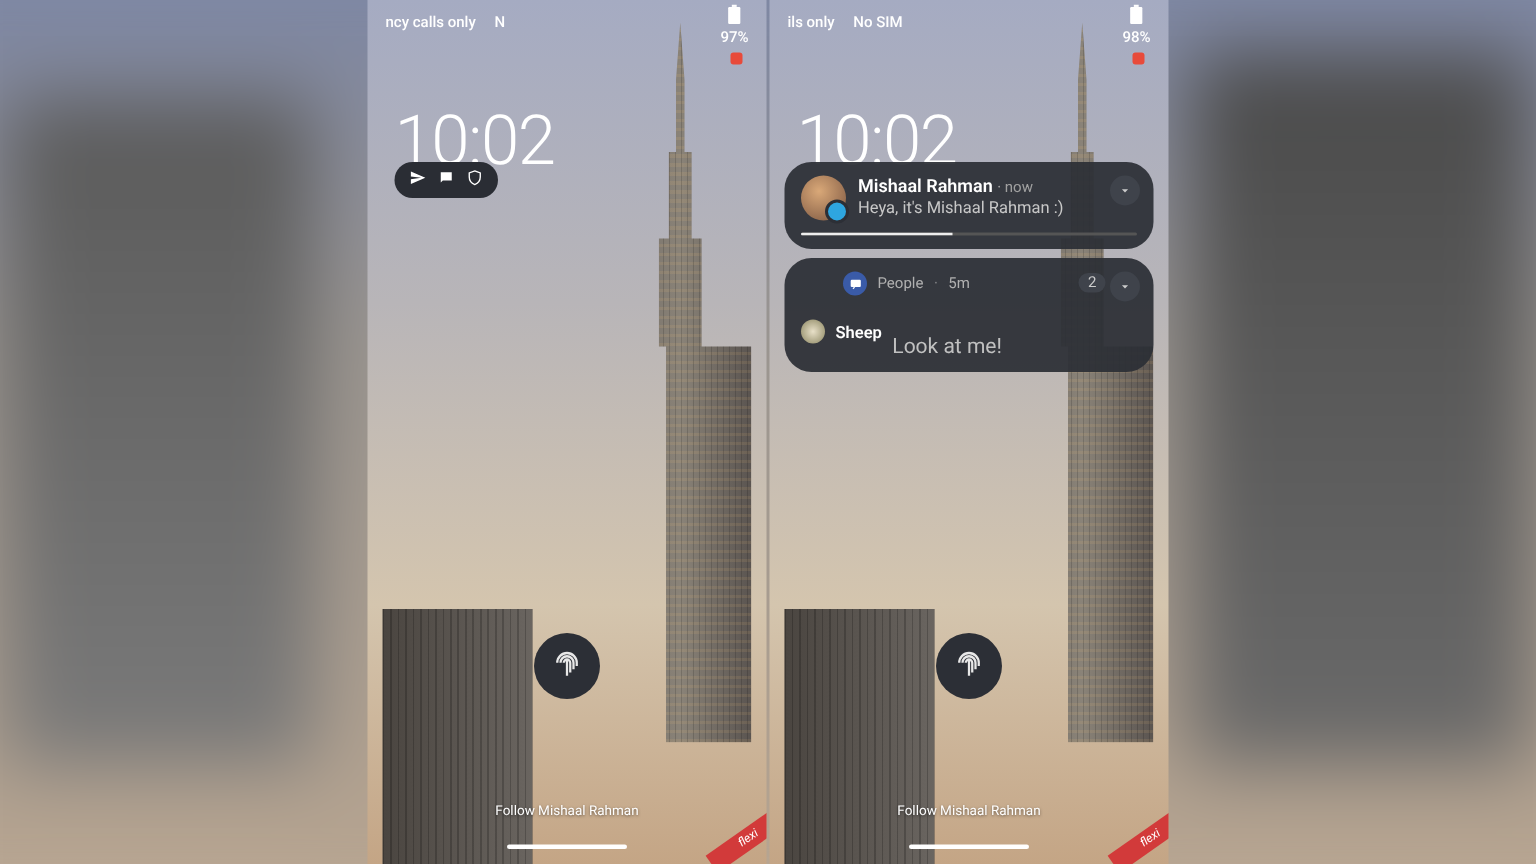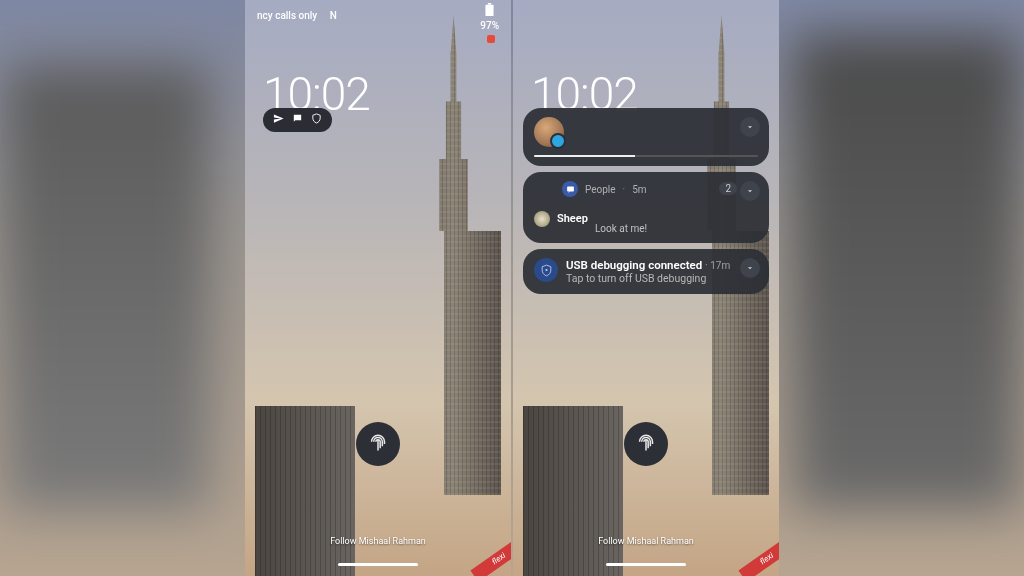--- a/index.html
+++ b/index.html
@@ -91,21 +91,21 @@
   .n2-head { display: flex; align-items: center; gap: 7px; font-size: 10px; color: #b0b0b0; padding-left: 28px; }
   .n2-head .app-ic { width: 16px; height: 16px; background: #3a5ba8; border-radius: 50%; display:flex; align-items:center; justify-content:center; }
   .n2-head .dot{ opacity:.6; }
   .n2-head .count-badge{
     position:absolute; right:32px; top:10px; background:#3f434b; border-radius:9px;
     font-size:10px; color:#ccc; padding:1px 6px;
   }
   .conv { display: flex; align-items: center; gap: 7px; margin-top: 6px; }
   .conv .cavatar { width: 16px; height: 16px; border-radius: 50%; flex-shrink:0; }
   .conv .cname { font-size: 11px; font-weight: 600; color:#fff; }
-  .conv .cmsg { font-size: 10px; color: #c0c0c0; margin-top: 20px; }
+  .conv .cmsg { font-size: 14px; color: #c0c0c0; margin-top: 20px; }
   .n3-head { display: flex; gap: 8px; align-items: flex-start; }
   .sys-ic { width: 24px; height: 24px; border-radius:50%; background:#2a4a8a; display:flex; align-items:center; justify-content:center; flex-shrink:0; }
   .n3-text .title { font-size: 11.5px; font-weight: 600; color:#fff; }
   .n3-text .title .dim { font-weight: 400; color: #a0a0a0; font-size: 10px; }
   .n3-text .body { font-size: 10.5px; color: #b8b8b8; }
   .fingerprint {
     position: absolute; left: 50%; bottom: 110px; transform: translateX(-50%);
     width: 44px; height: 44px; border-radius: 50%;
     background: #2c2f36; display: flex; align-items: center; justify-content: center;
     cursor: pointer;
@@ -181,28 +181,57 @@
 
     <div class="follow">Follow Mishaal Rahman</div>
     <div class="nav-handle"></div>
     <div class="corner-ribbon">flexi</div>
   </div>
 
   <div class="phone">
     <div class="building"></div>
     <div class="lower-building"></div>
 
+    <div class="status-bar">
+      <span class="status-left">
+        <span>ils only</span>
+        &nbsp;&nbsp;&nbsp;
+        <span>No SIM</span>
+      </span>
+      <span class="status-right">
+        <span class="wifi-icon">
+          <svg width="12" height="10" viewBox="0 0 24 20">
+              <path d="M12 20 L2 8 Q12 0 22 8 Z" fill="#fff"></path>
+            </svg>
+        </span>
+        <span class="battery-icon">
+          <svg width="9" height="13" viewBox="0 0 10 16">
+              <rect x="0" y="2" width="10" height="14" rx="1" fill="#fff"></rect>
+              <rect x="3" y="0" width="4" height="2" fill="#fff"></rect>
+            </svg>
+        </span>
+        <span>98%</span>
+        <span class="mic-ind"></span>
+      </span>
+    </div>
 
     <div class="clock">10:02</div>
 
     <div class="notifications">
 
       <div class="notif">
         <div class="n1-head">
           <div class="avatar"></div>
+          <div class="n1-text">
+            <div class="title">
+              <span>Mishaal Rahman</span>
+              <span class="dim"> · <span>now</span></span>
+            </div>
+            <div class="body">Heya, it's Mishaal Rahman :)</div>
+          </div>
         </div>
         <div class="expand">
           <svg width="10" height="10" viewBox="0 0 24 24">
               <path d="M7 10l5 5 5-5z"></path>
             </svg>
         </div>
         <div class="progress">
             <i></i>
           </div>
       </div>
@@ -225,42 +254,20 @@
               <path d="M7 10l5 5 5-5z"></path>
             </svg>
         </div>
         <div class="conv">
           <span class="cavatar" style="background:radial-gradient(circle,#e8e0c8,#8a8560)"></span>
           <span class="cname">Sheep</span>
           <span class="cmsg">Look at me!</span>
         </div>
       </div>
 
-      <div class="notif">
-        <div class="n3-head">
-          <div class="sys-ic">
-            <svg width="13" height="13" viewBox="0 0 24 24">
-                <path d="M12 2l8 3v6c0 5-3 9-8 11-5-2-8-6-8-11V5z" fill="none" stroke="#c8d8ff" stroke-width="1.5"></path>
-                <circle cx="12" cy="11" r="2" fill="#c8d8ff"></circle>
-              </svg>
-          </div>
-          <div class="n3-text">
-            <div class="title">
-              <span>USB debugging connected</span>
-              <span class="dim"> · <span>17m</span></span>
-            </div>
-            <div class="body">Tap to turn off USB debugging</div>
-          </div>
-        </div>
-        <div class="expand">
-          <svg width="10" height="10" viewBox="0 0 24 24">
-              <path d="M7 10l5 5 5-5z"></path>
-            </svg>
-        </div>
-      </div>
 
     </div>
 
     <div class="fingerprint">
       <svg width="26" height="26" viewBox="0 0 24 24">
         <path d="M6 10a6 6 0 0112 0v2M8 10a4 4 0 018 0v4M10 10a2 2 0 014 0v6M12 8v10"></path>
       </svg>
     </div>
 
     <div class="follow">Follow Mishaal Rahman</div>

